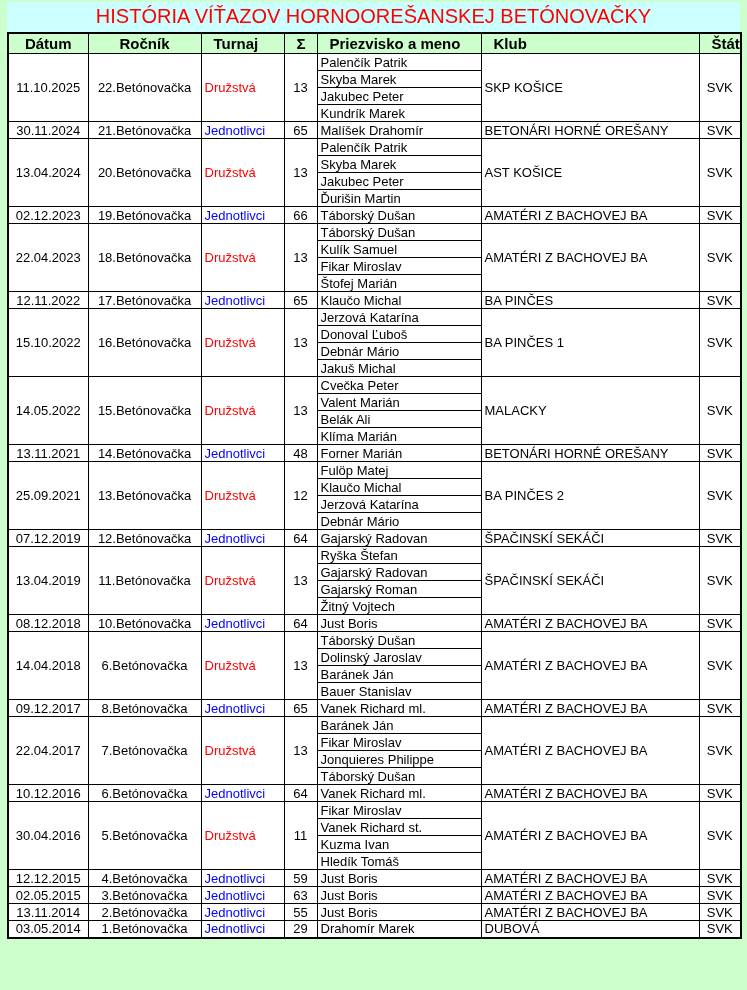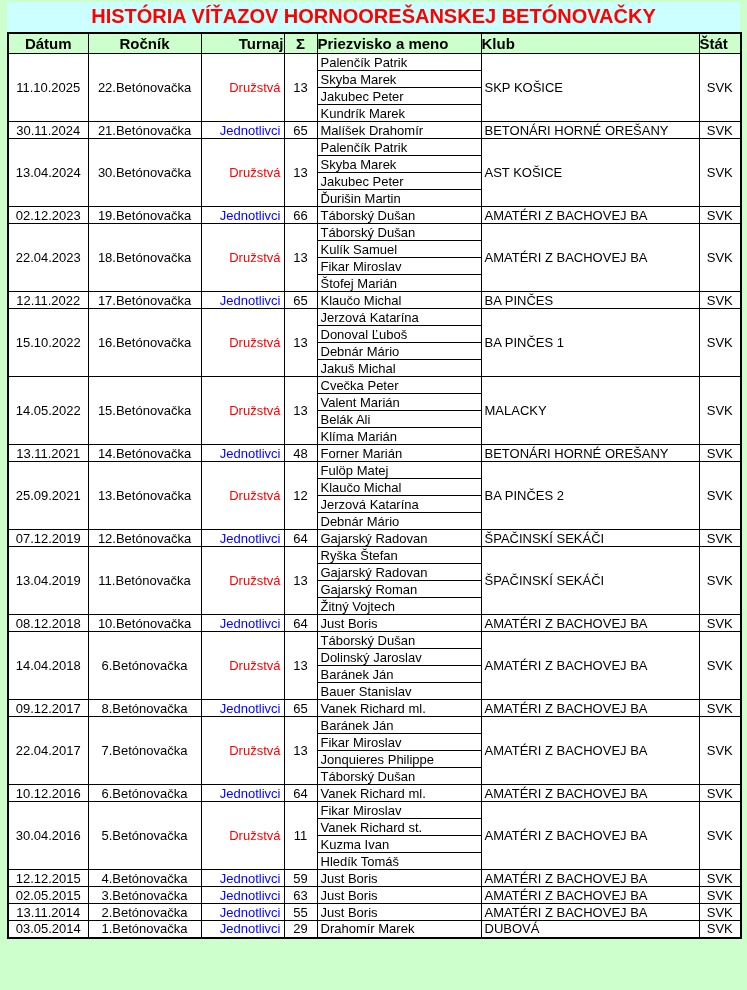--- a/index.html
+++ b/index.html
@@ -23,21 +23,21 @@
     font-family: "Liberation Sans", "DejaVu Sans", sans-serif;
     color: var(--text-color);
   }
   .page { padding: 2px 7px 0 7px; }
   .title {
     width: 733px;
     margin: 0 auto;
     background: var(--title-bg);
     color: var(--title-text);
     font-size: 20px;
-    font-weight: bold;
+    font-weight: normal;
     text-align: center;
     padding: 3px 0 4px 0;
     letter-spacing: 0px;
     white-space: nowrap;
   }
   table.history {
     border-collapse: collapse;
     table-layout: fixed;
     width: 733px;
     margin: 0 auto;
@@ -47,32 +47,32 @@
   th, td {
     border: 1px solid var(--border-color);
     overflow: hidden;
     white-space: nowrap;
   }
   th {
     background: var(--header-bg);
     font-size: 15px;
     font-weight: bold;
     height: 20px;
-    padding: 1px 0;
+    padding: 1px 12px;
     text-align: center;
   }
   td {
     font-size: 13px;
     height: 17px;
     line-height: 15px;
     padding: 0 3px;
   }
   .col-datum  { width: 80px;  text-align: center; }
   .col-rocnik { width: 113px; text-align: center; }
-  .col-turnaj { width: 83px;  text-align: right; }
+  .col-turnaj { width: 83px;  text-align: left; }
   .col-suma   { width: 33px;  text-align: center; }
   .col-meno   { width: 164px; text-align: left; }
   .col-klub   { width: 218px; text-align: left; margin-left: 12px; }
   .col-stat   { width: 42px;  text-align: center; }
   th.col-meno, th.col-klub, th.col-stat { text-align: left; }
   td.turnaj-team { color: var(--team-color); }
   td.turnaj-individual { color: var(--individual-color); }
   td.name-continued { border-top: 1px dotted #444; }
 </style>
 </head>
@@ -115,21 +115,21 @@
           <td class="col-datum">30.11.2024</td>
           <td class="col-rocnik">21.Betónovačka</td>
           <td class="col-turnaj turnaj-individual">Jednotlivci</td>
           <td class="col-suma">65</td>
           <td class="col-meno">Malíšek Drahomír</td>
           <td class="col-klub">BETONÁRI HORNÉ OREŠANY</td>
           <td class="col-stat">SVK</td>
         </tr>
         <tr>
           <td class="col-datum" rowspan="4">13.04.2024</td>
-          <td class="col-rocnik" rowspan="4">30.Betónovačka</td>
+          <td class="col-rocnik" rowspan="4">20.Betónovačka</td>
           <td class="col-turnaj turnaj-team" rowspan="4">Družstvá</td>
           <td class="col-suma" rowspan="4">13</td>
           <td class="col-meno">Palenčík Patrik</td>
           <td class="col-klub" rowspan="4">AST KOŠICE</td>
           <td class="col-stat" rowspan="4">SVK</td>
         </tr>
         <tr>
           <td class="col-meno name-continued">Skyba Marek</td>
         </tr>
         <tr>

